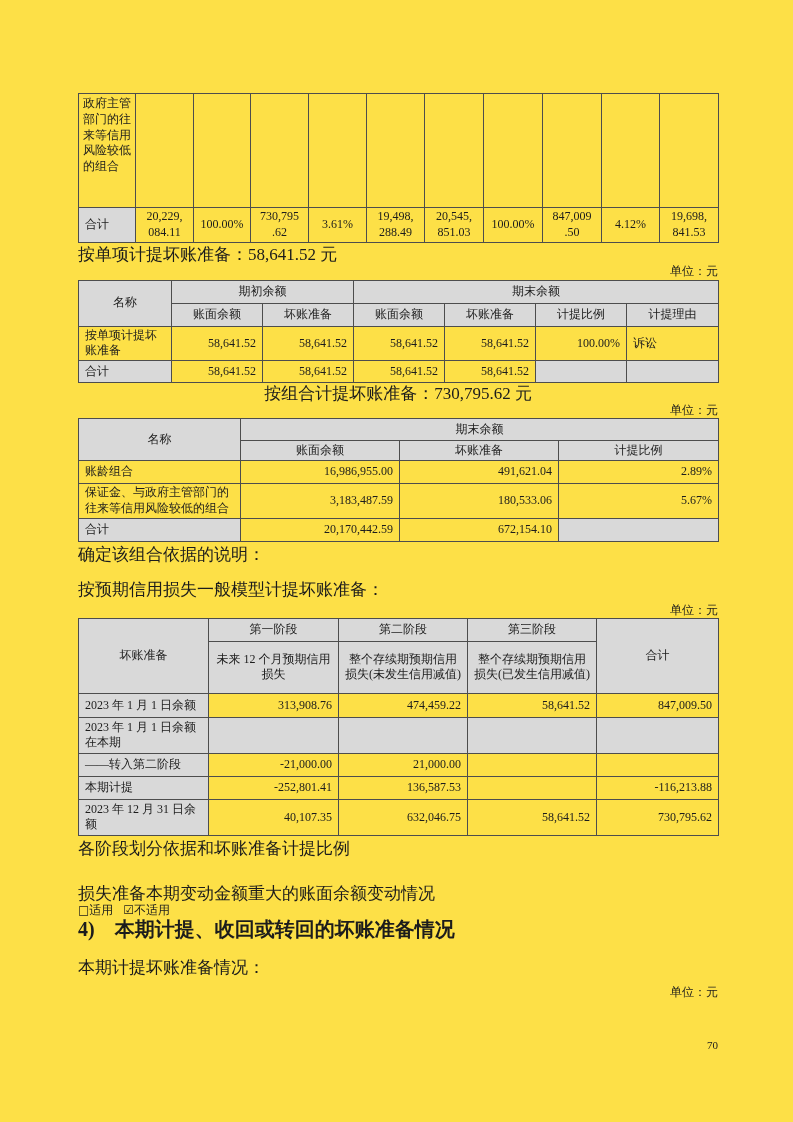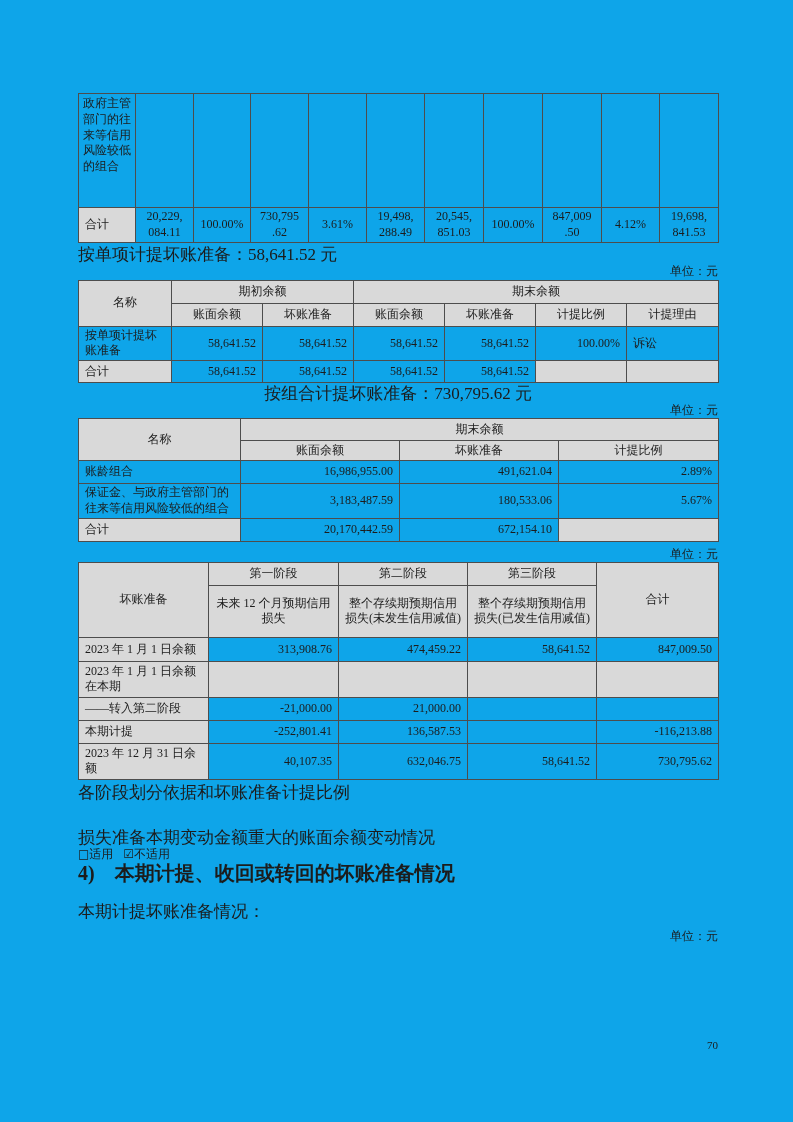--- a/index.html
+++ b/index.html
@@ -1,16 +1,16 @@
 <!DOCTYPE html>
 <html><head>
 <meta charset="utf-8">
 <style>
   html,body{margin:0;padding:0;background:#fff;}
-  .page{position:relative;width:793px;height:1122px;background:#0ea5e9;overflow:hidden;
+  .page{position:relative;width:793px;height:1122px;background:#fde047;overflow:hidden;
         font-family:"Liberation Serif","DejaVu Serif",serif;color:#1c1c1c;}
   .content{position:absolute;left:78px;top:0;width:640px;}
   table{border-collapse:collapse;table-layout:fixed;width:640px;}
   td{border:1px solid #4d4d4d;font-size:12px;line-height:1.32;padding:1px 6px;
      vertical-align:middle;overflow:hidden;word-break:break-word;}
   .hd{background:#d9d9d9;text-align:center;}
   .gray{background:#d9d9d9;}
   .grayrow td{background:#d9d9d9;}
   .num{text-align:right;}
   .ctr{text-align:center;white-space:pre-line;}
@@ -170,20 +170,22 @@
       </tr>
       <tr style="height:23px">
         <td class="lbl gray">合计</td>
         <td class="num">20,170,442.59</td>
         <td class="num">672,154.10</td>
         <td class="gray"></td>
       </tr>
     </tbody>
       </table>
 
+    <p class="note mt5">确定该组合依据的说明：</p>
+    <p class="note mt19">按预期信用损失一般模型计提坏账准备：</p>
     <p class="unit mt4">单位：元</p>
 
     <table class="t4">
       <colgroup>
         <col style="width:130px">
           <col style="width:130px">
           <col style="width:129px">
           <col style="width:129px">
           <col style="width:122px">
       </colgroup>

